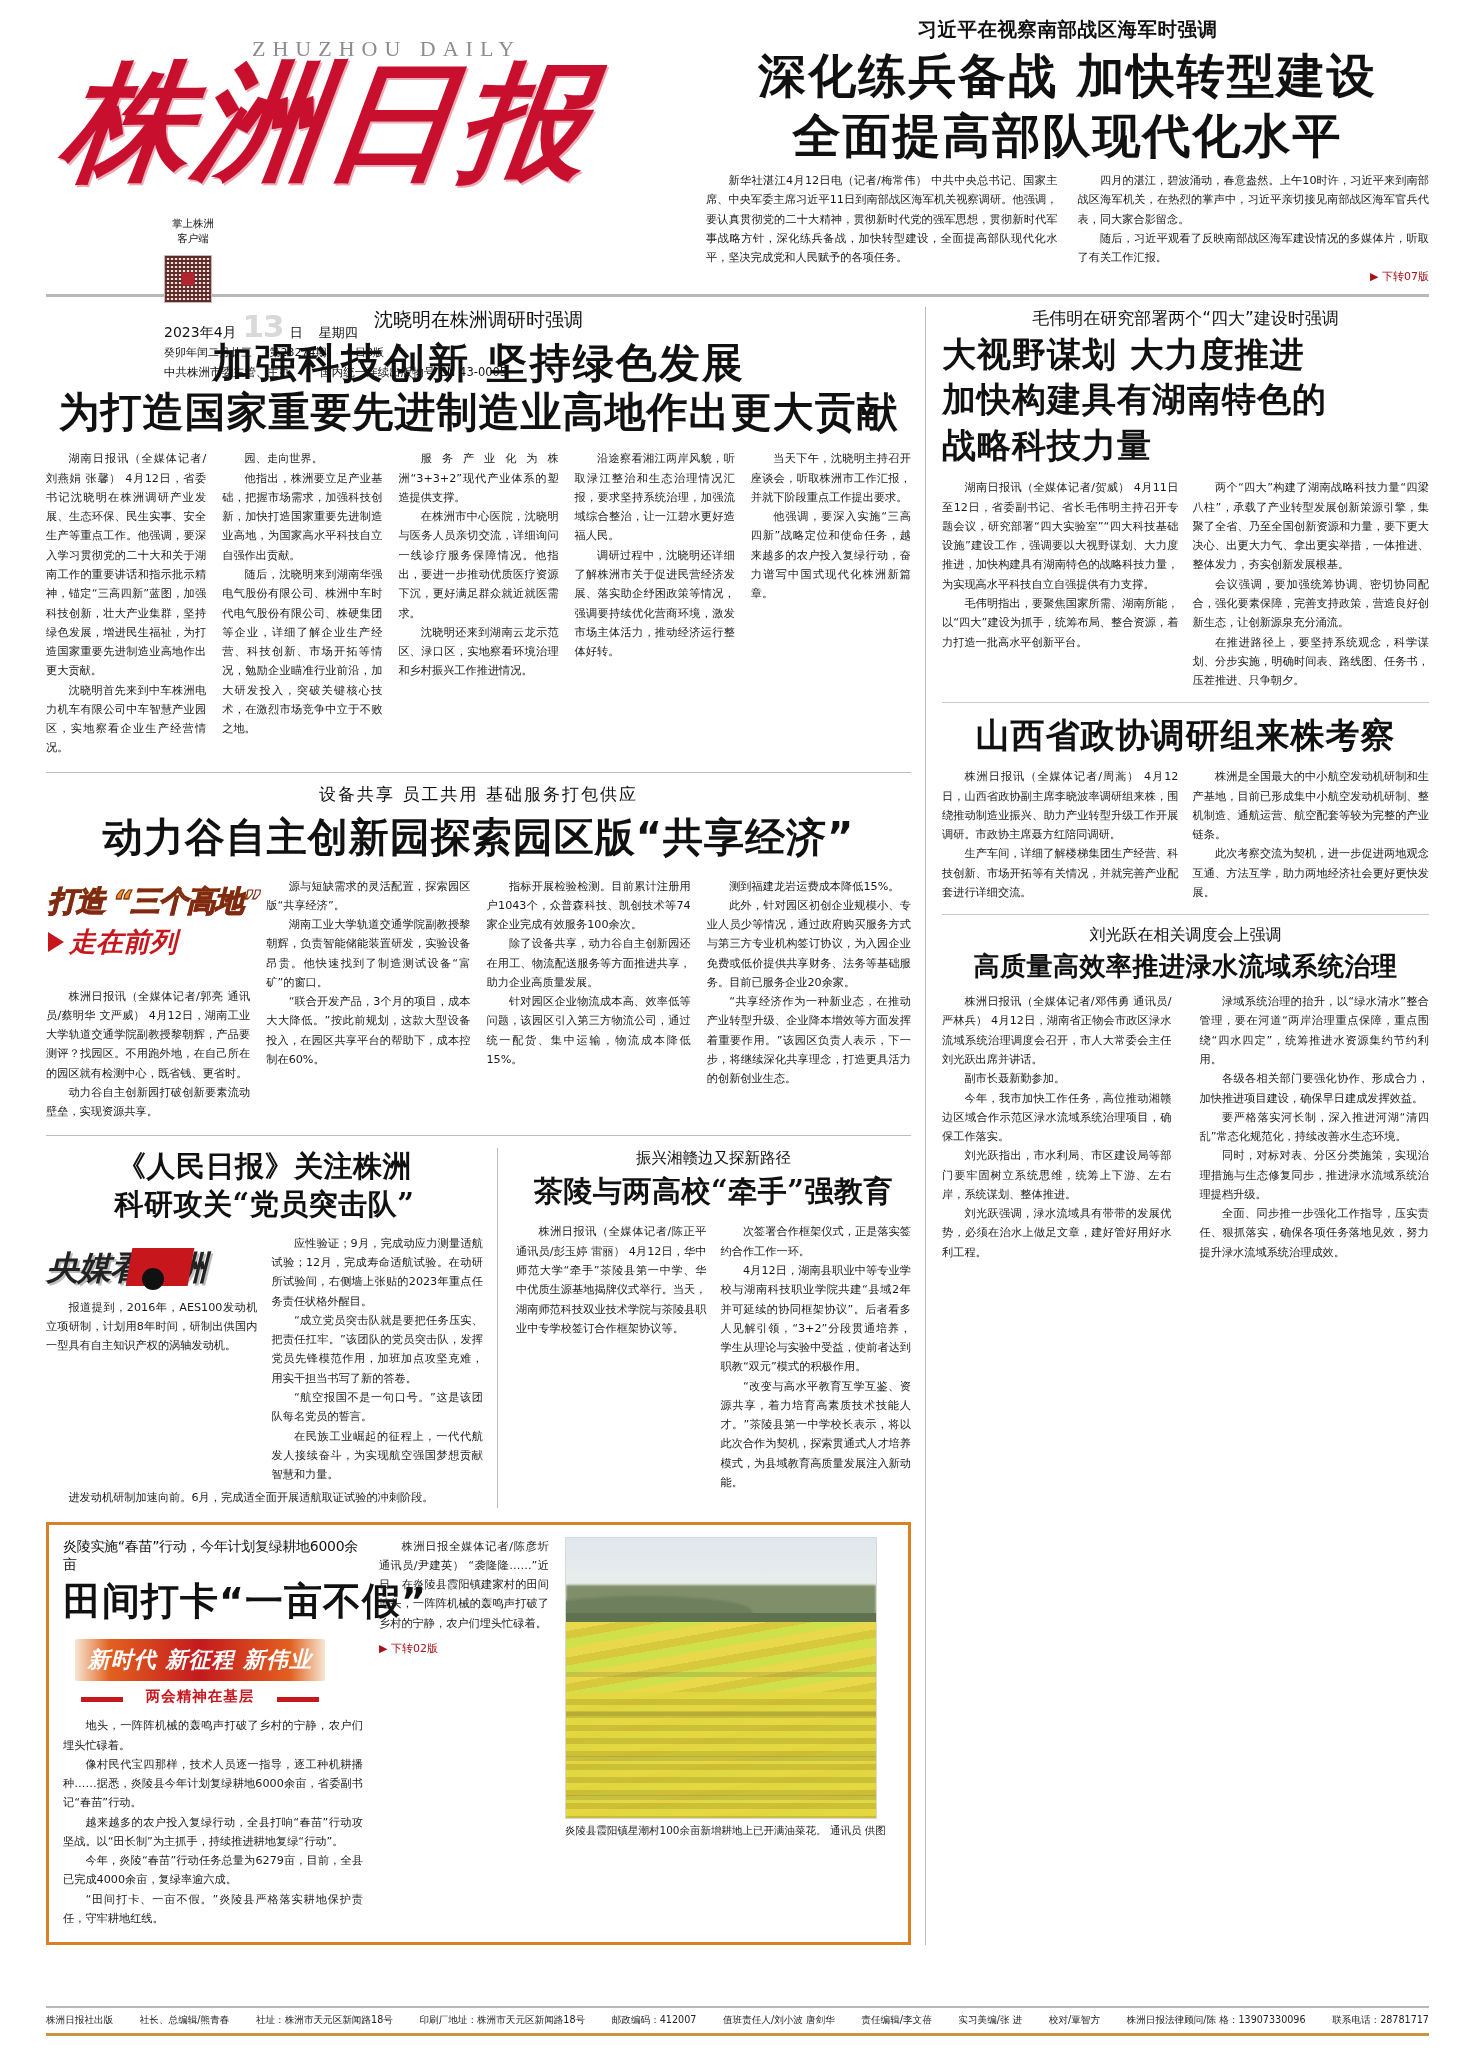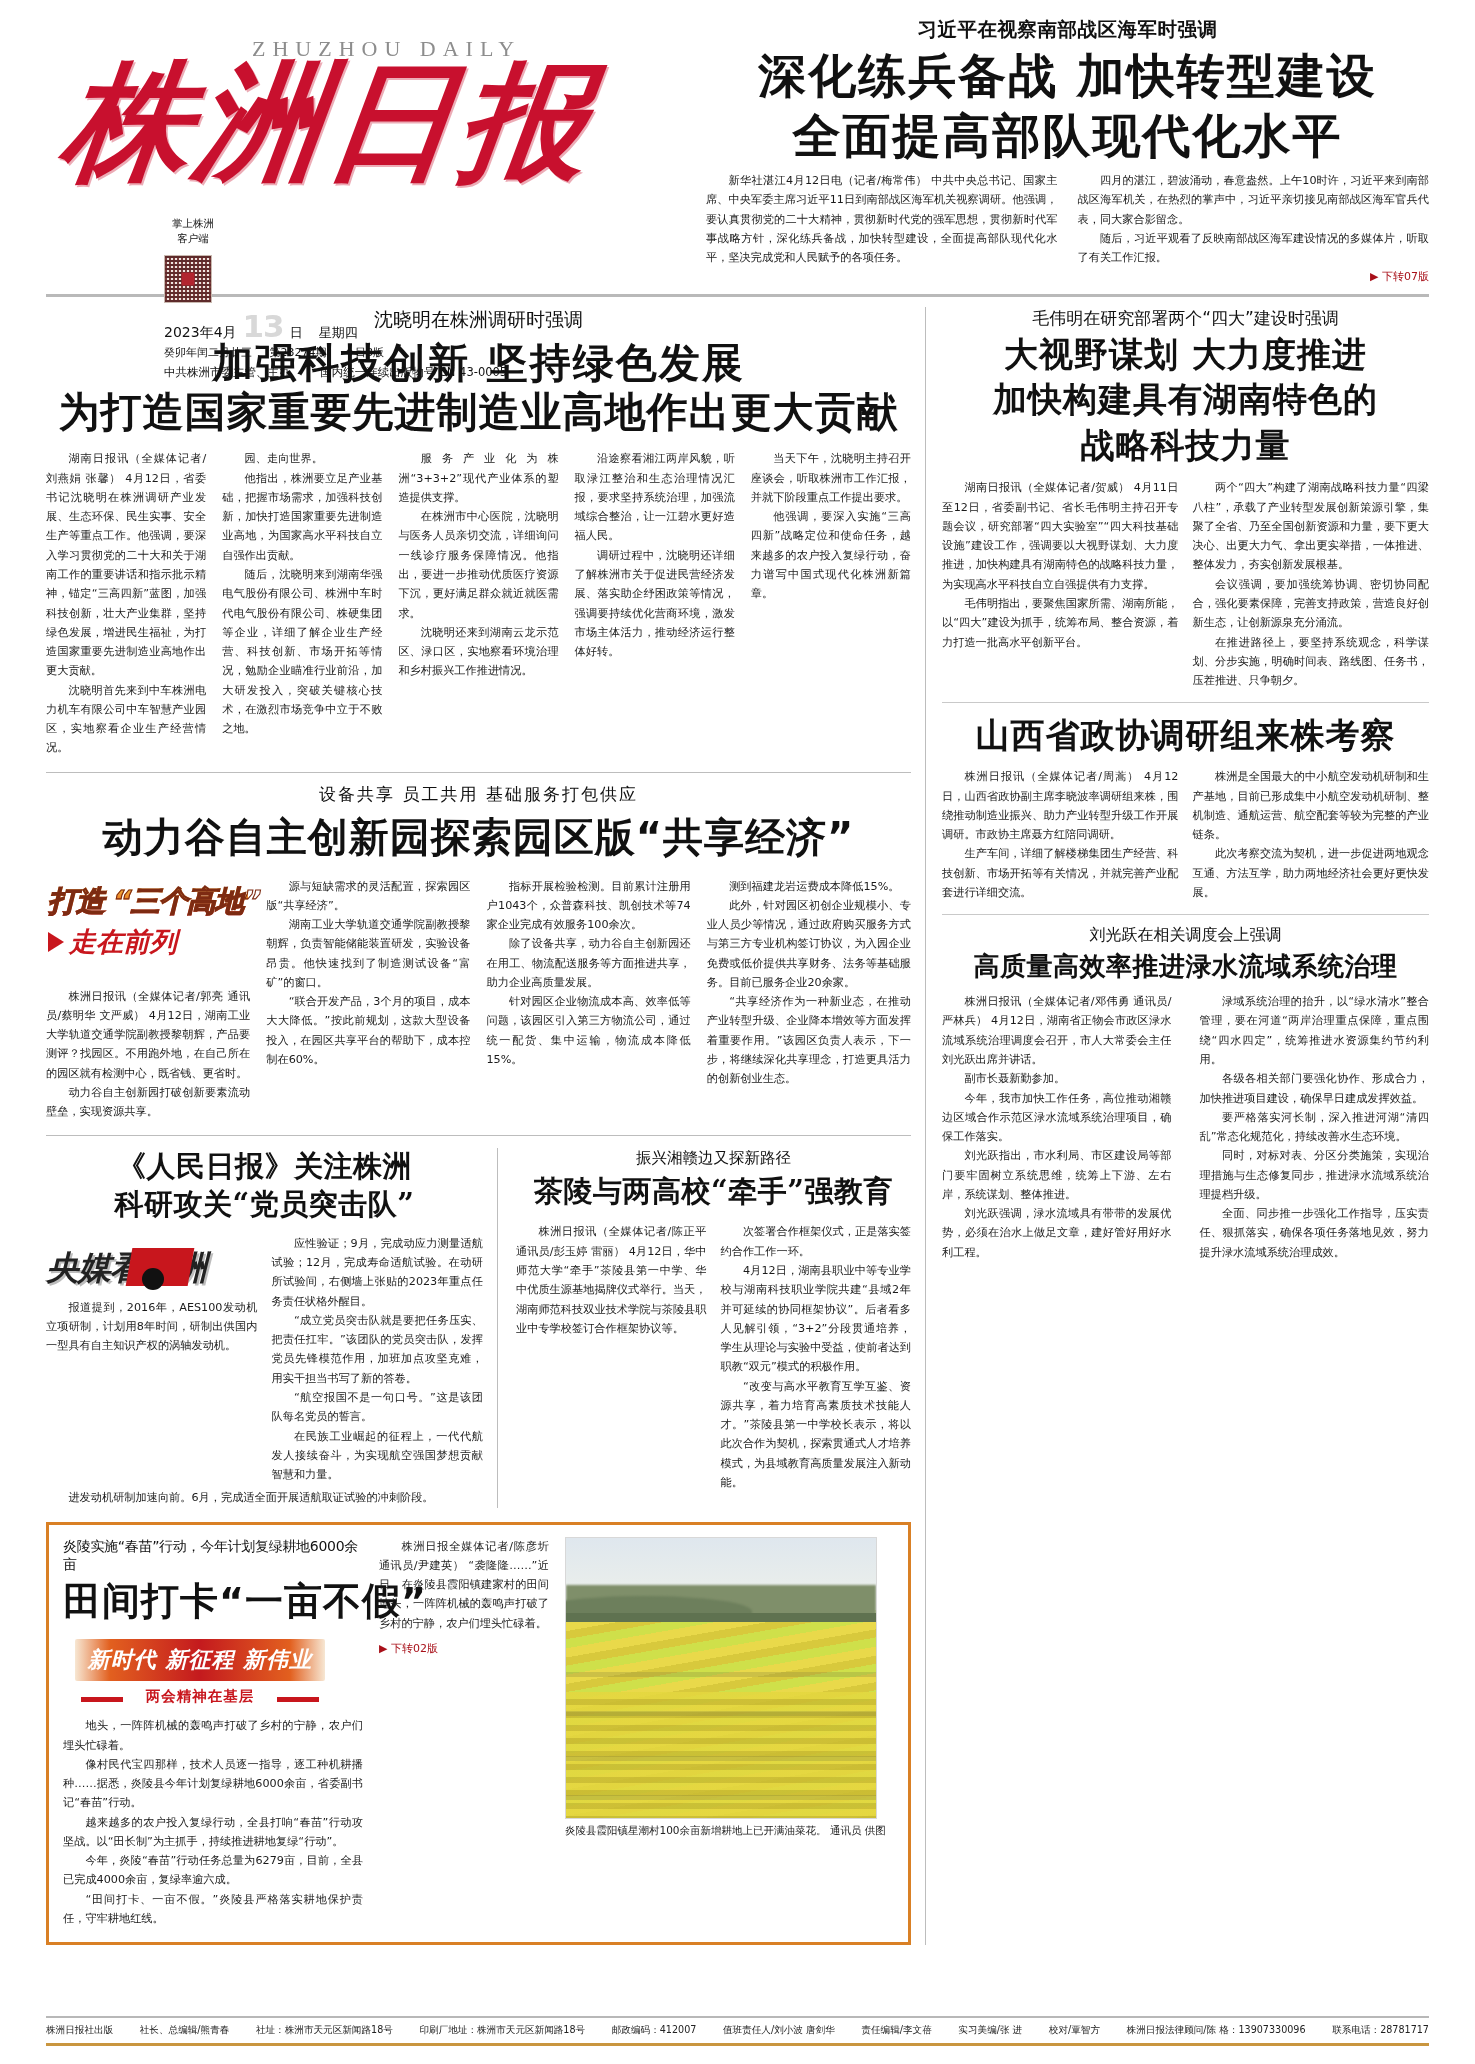--- a/index.html
+++ b/index.html
@@ -56,21 +56,21 @@
   .big-h{text-align:center;font-weight:bold;font-family:"DejaVu Sans","Liberation Sans",sans-serif;}
   .big-h .l1{font-size:41px;line-height:1.2;letter-spacing:2px;}
   .big-h .l2{font-size:41px;line-height:1.2;letter-spacing:1px;}
 
   .cols3{display:flex;gap:18px;margin-top:12px;}
   .cols3>div{flex:1;}
   .cols2{display:flex;gap:18px;margin-top:10px;}
   .cols2>div{flex:1;}
 
   .rh-k{text-align:center;font-size:17px;}
-  .rh-h{text-align:center;font-weight:bold;font-family:"DejaVu Sans","Liberation Sans",sans-serif;font-size:34px;line-height:1.22;letter-spacing:1px;margin-top:4px;}
+  .rh-h{font-weight:bold;font-family:"DejaVu Sans","Liberation Sans",sans-serif;font-size:34px;line-height:1.22;letter-spacing:1px;margin-top:4px;}
 
   
   .sec2{margin-top:14px;border-top:1px solid #bdbdbd;padding-top:10px;}
   .sec2-k{text-align:center;font-size:17px;letter-spacing:2px;}
   .sec2-h{text-align:center;font-weight:bold;font-family:"DejaVu Sans","Liberation Sans",sans-serif;font-size:40px;letter-spacing:1px;margin-top:4px;
      -webkit-text-stroke:0px;}
   .badge-3gd{width:200px;height:92px;position:relative;margin:10px 0 8px 2px;}
   .badge-3gd .t1{font-family:"DejaVu Sans","Liberation Sans",sans-serif;font-weight:bold;font-style:italic;font-size:29px;line-height:1;letter-spacing:-1px;
      background:linear-gradient(180deg,#f5b942 0%,#e8701c 55%,#c8161d 100%);-webkit-background-clip:text;background-clip:text;color:transparent;
      -webkit-text-stroke:1.1px #7d2b12;white-space:nowrap;}
@@ -114,21 +114,21 @@
      background:repeating-linear-gradient(180deg,#e4d73f 0 7px,#c9bb32 7px 13px);opacity:.85;}
   .photo .row{position:absolute;left:0;right:0;height:5px;background:rgba(120,120,60,.25);}
   .photo .treeline{position:absolute;left:0;right:0;top:27%;height:5%;background:#5f7250;}
   .photo-cap{font-size:10.5px;color:#222;margin-top:4px;line-height:1.4;font-family:"DejaVu Sans","Liberation Sans",sans-serif;}
 
   .right-bottom-h{text-align:center;font-weight:bold;font-family:"DejaVu Sans","Liberation Sans",sans-serif;font-size:34px;letter-spacing:1px;margin-top:6px;}
   .right-bottom-k{text-align:center;font-size:16px;margin-top:4px;}
   .right-bottom-h2{text-align:center;font-weight:bold;font-family:"DejaVu Sans","Liberation Sans",sans-serif;font-size:26px;letter-spacing:.5px;margin-top:3px;}
 
   
-  .footer{position:absolute;left:46px;right:46px;bottom:18px;}
+  .footer{position:absolute;left:46px;right:46px;bottom:28px;}
   .footer .fr{height:2px;background:#b8b8b8;margin-bottom:6px;}
   .footer .ft{font-size:9.6px;color:#222;display:flex;flex-wrap:wrap;gap:0 16px;justify-content:space-between;font-family:"DejaVu Sans","Liberation Sans",sans-serif;white-space:nowrap;}
   .gold-rule{height:3px;background:#c9963f;margin-top:6px;}
 </style>
 </head>
 <body>
 
 <div class="page">
 
   <div class="masthead">

